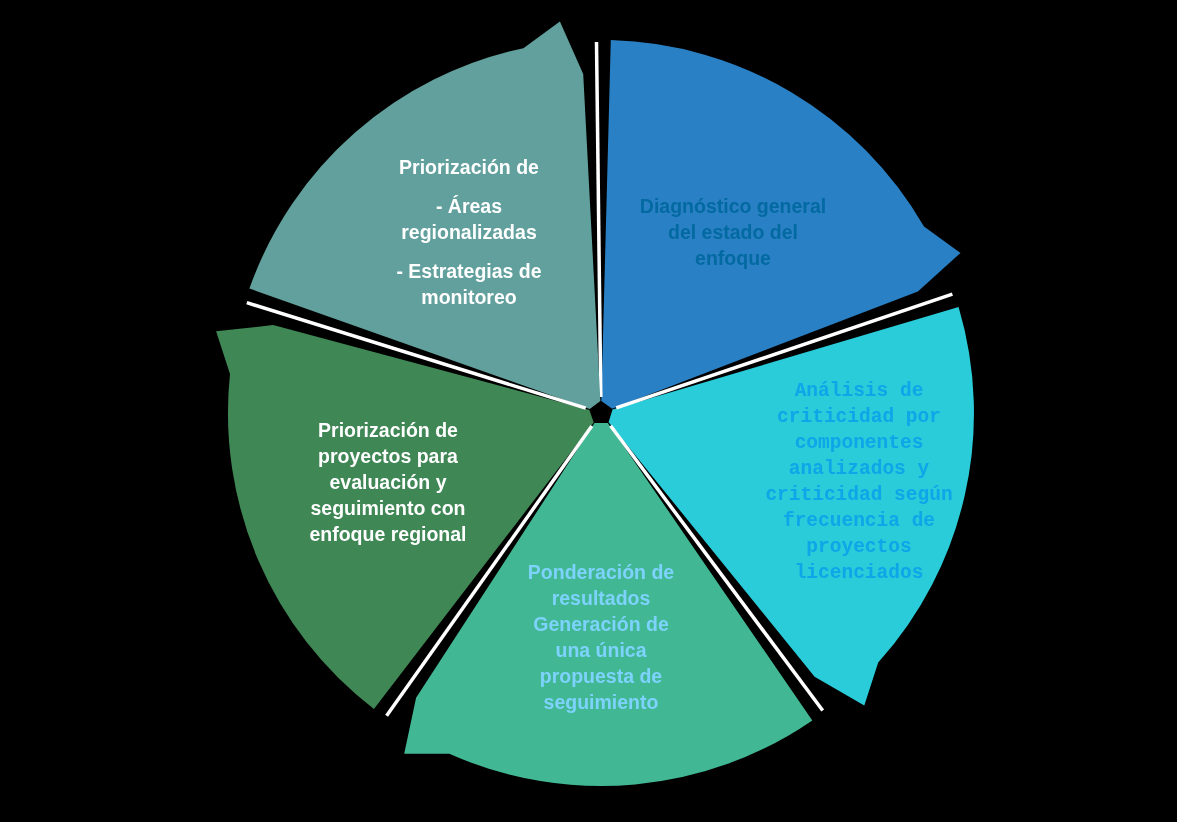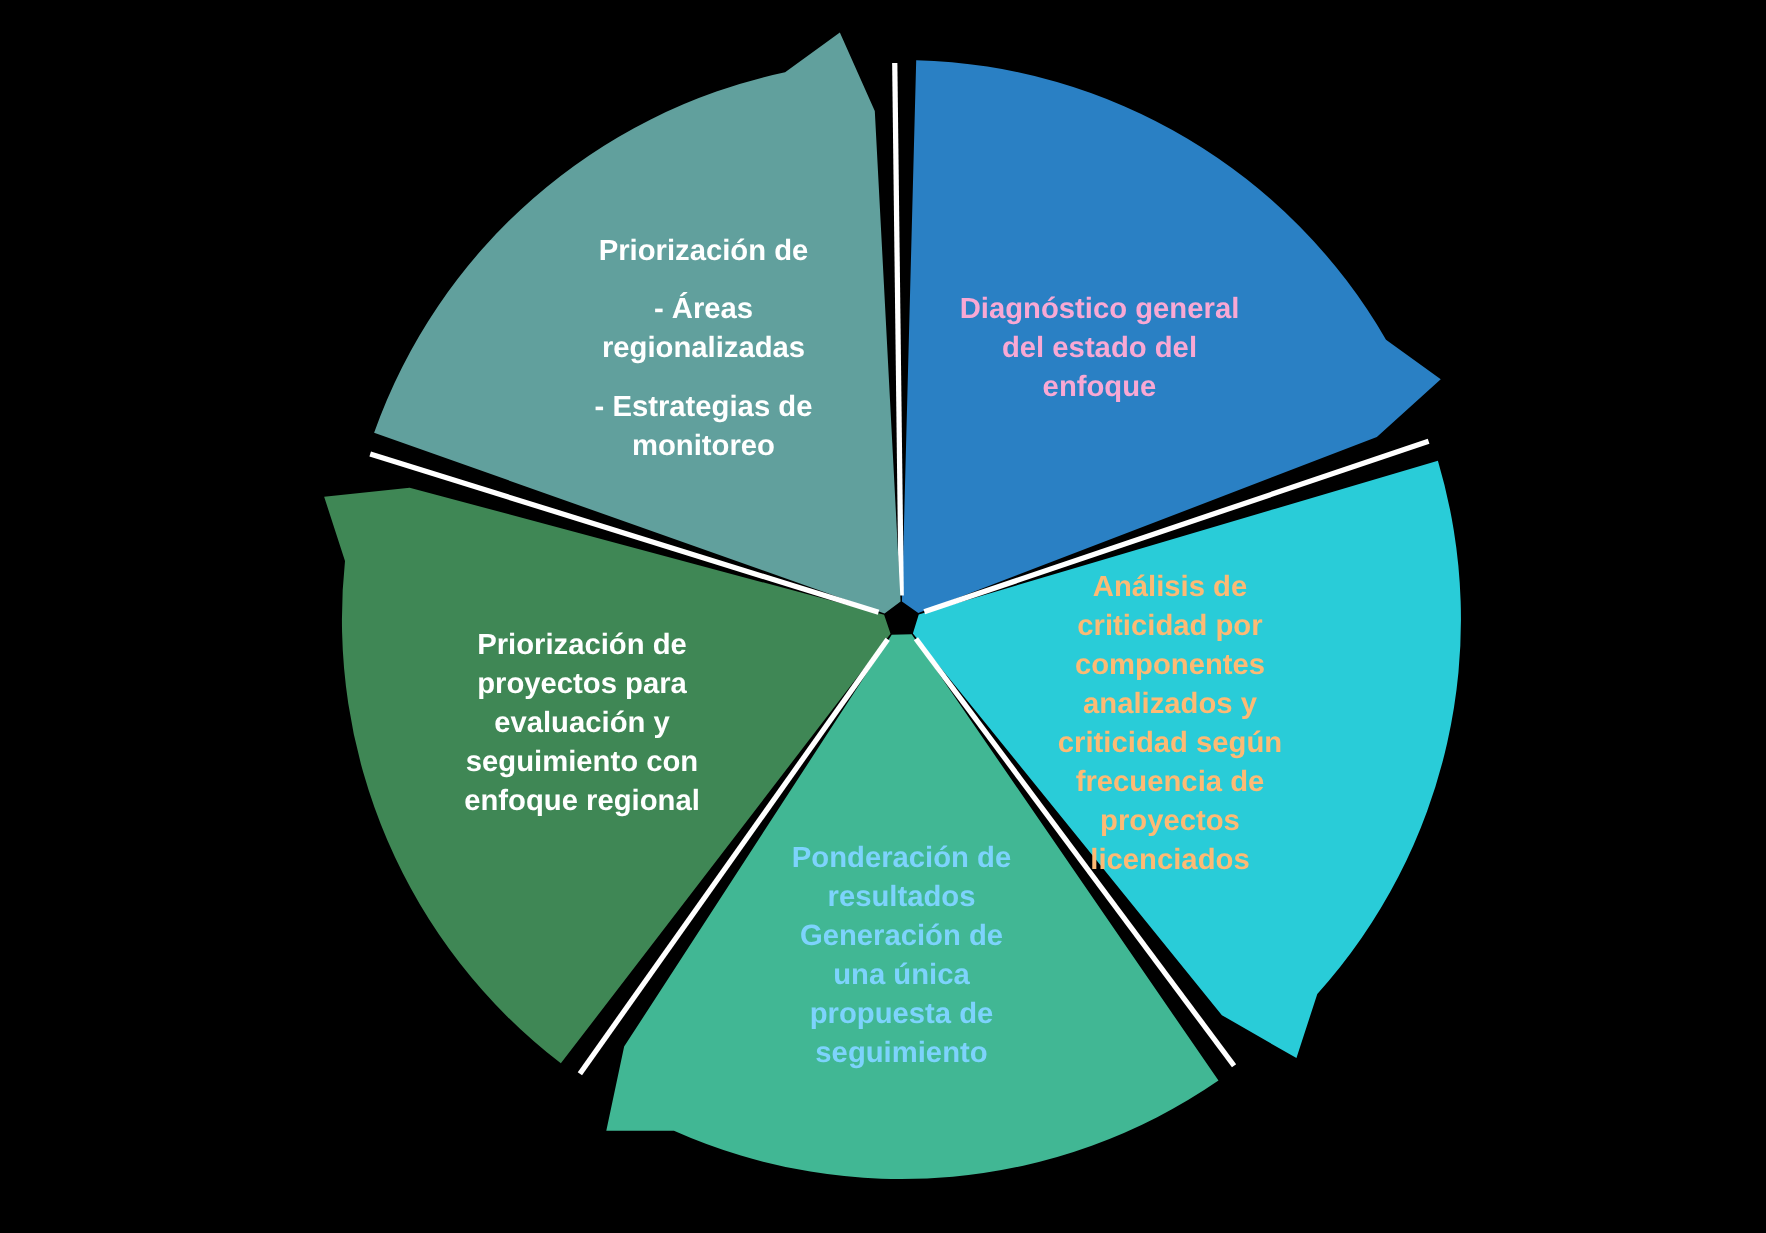--- a/index.html
+++ b/index.html
@@ -60,28 +60,28 @@
       <path d="M 612.5 409.6 L 958.6 307.1 A 373 373 0 0 1 878.2 662.6 L 864.3 705.4 L 814.6 676.8 L 608.6 422.3 Z" fill="#29CCD8"></path>
       <line x1="616.2" y1="407.9" x2="952.4" y2="294.1" stroke="#FFFFFF" stroke-width="3.5"></line>
       <path d="M 607.8 422.9 L 812.3 720.4 A 373 373 0 0 1 449.3 753.8 L 404.2 753.8 L 416.1 697.7 L 594.5 423.1 Z" fill="#41B794"></path>
       <line x1="610.6" y1="425.8" x2="822.7" y2="710.5" stroke="#FFFFFF" stroke-width="3.5"></line>
       <path d="M 593.7 422.5 L 373.9 708.9 A 373 373 0 0 1 230.0 374.0 L 216.1 331.2 L 273.1 325.1 L 589.4 409.9 Z" fill="#3F8755"></path>
       <line x1="591.8" y1="426.1" x2="386.6" y2="715.8" stroke="#FFFFFF" stroke-width="3.5"></line>
       <path d="M 589.7 409.0 L 249.4 288.5 A 373 373 0 0 1 523.4 48.2 L 559.9 21.6 L 583.2 74.0 L 600.4 401.0 Z" fill="#61A09D"></path>
       <line x1="585.7" y1="408.2" x2="246.8" y2="302.7" stroke="#FFFFFF" stroke-width="3.5"></line>
     </svg>
   <div class="labels-layer">
-      <div class="seg-label" style="left: 733px; top: 232px; color: #f9a8d4;">
+      <div class="seg-label" style="left: 733px; top: 232px; color: #0369a1;">
         <div class="seg-par">
           <div class="seg-line">Diagnóstico general</div>
           <div class="seg-line">del estado del</div>
           <div class="seg-line">enfoque</div>
         </div>
       </div>
-      <div class="seg-label" style="left: 780px; top: 482px; color: #fdba74;">
+      <div class="seg-label" style="left: 859px; top: 482px; color: #0ea5e9; font-family: Liberation Mono, monospace;">
         <div class="seg-par">
           <div class="seg-line">Análisis de</div>
           <div class="seg-line">criticidad por</div>
           <div class="seg-line">componentes</div>
           <div class="seg-line">analizados y</div>
           <div class="seg-line">criticidad según</div>
           <div class="seg-line">frecuencia de</div>
           <div class="seg-line">proyectos</div>
           <div class="seg-line">licenciados</div>
         </div>

